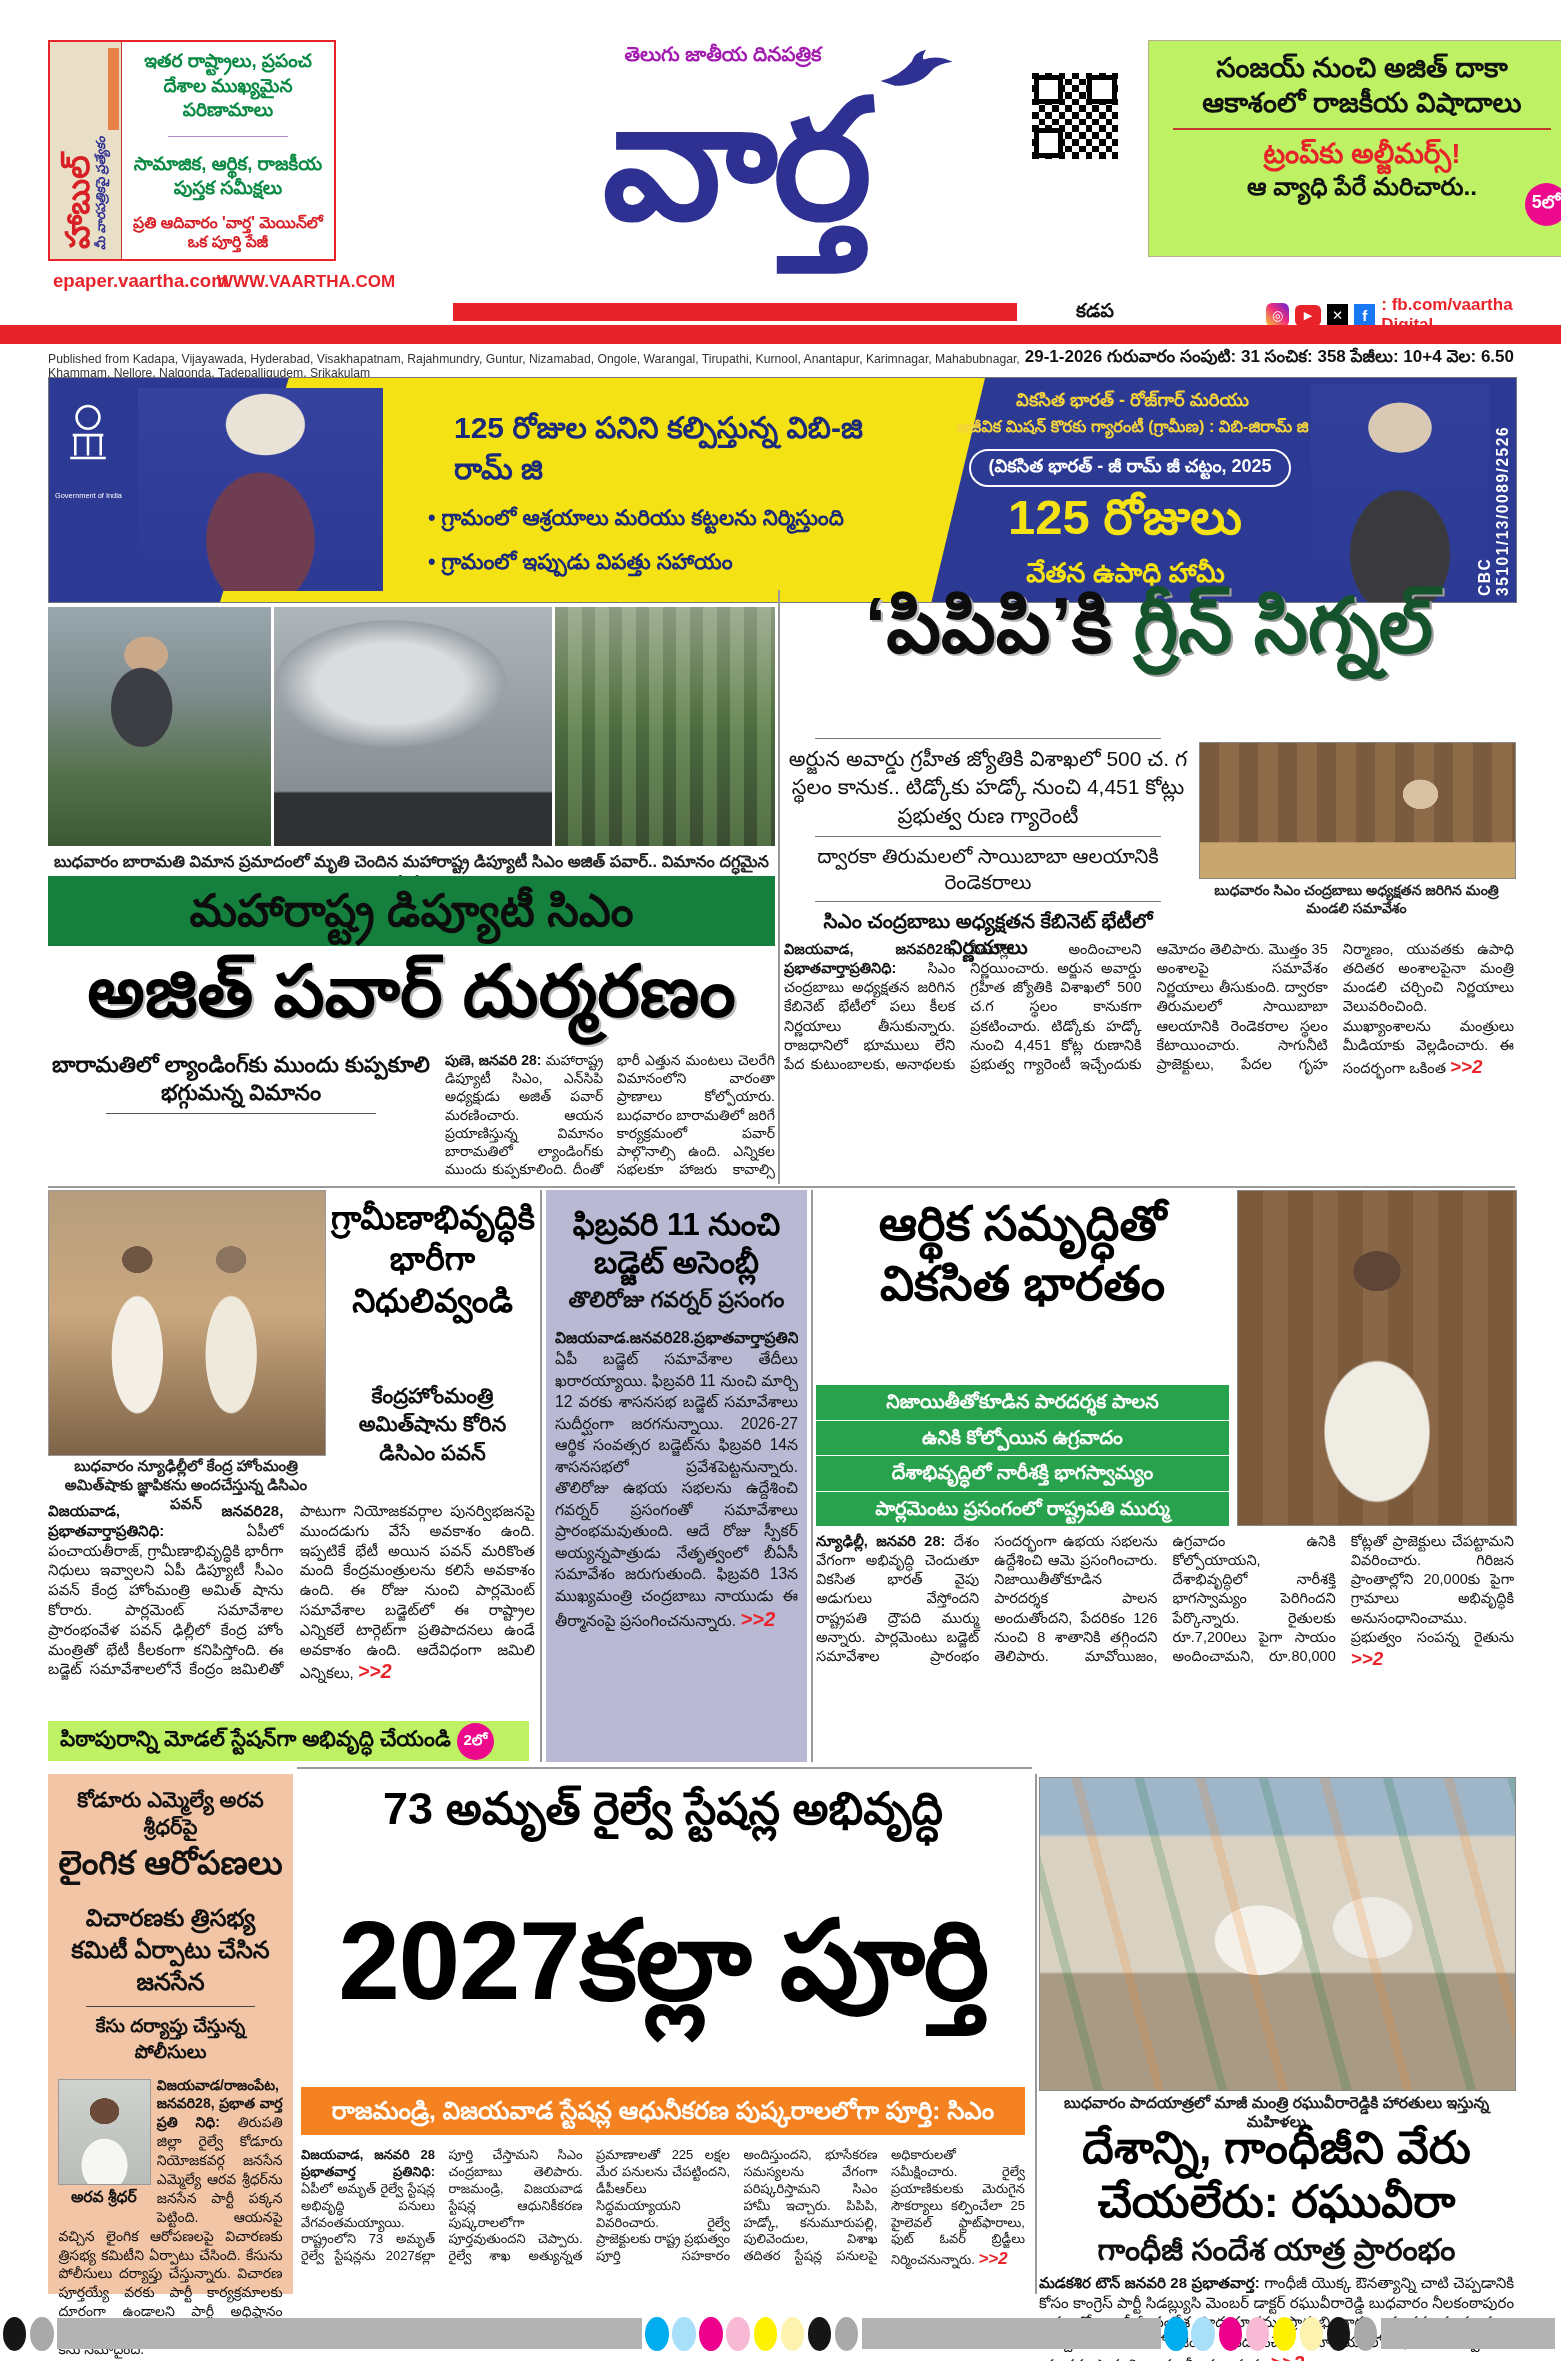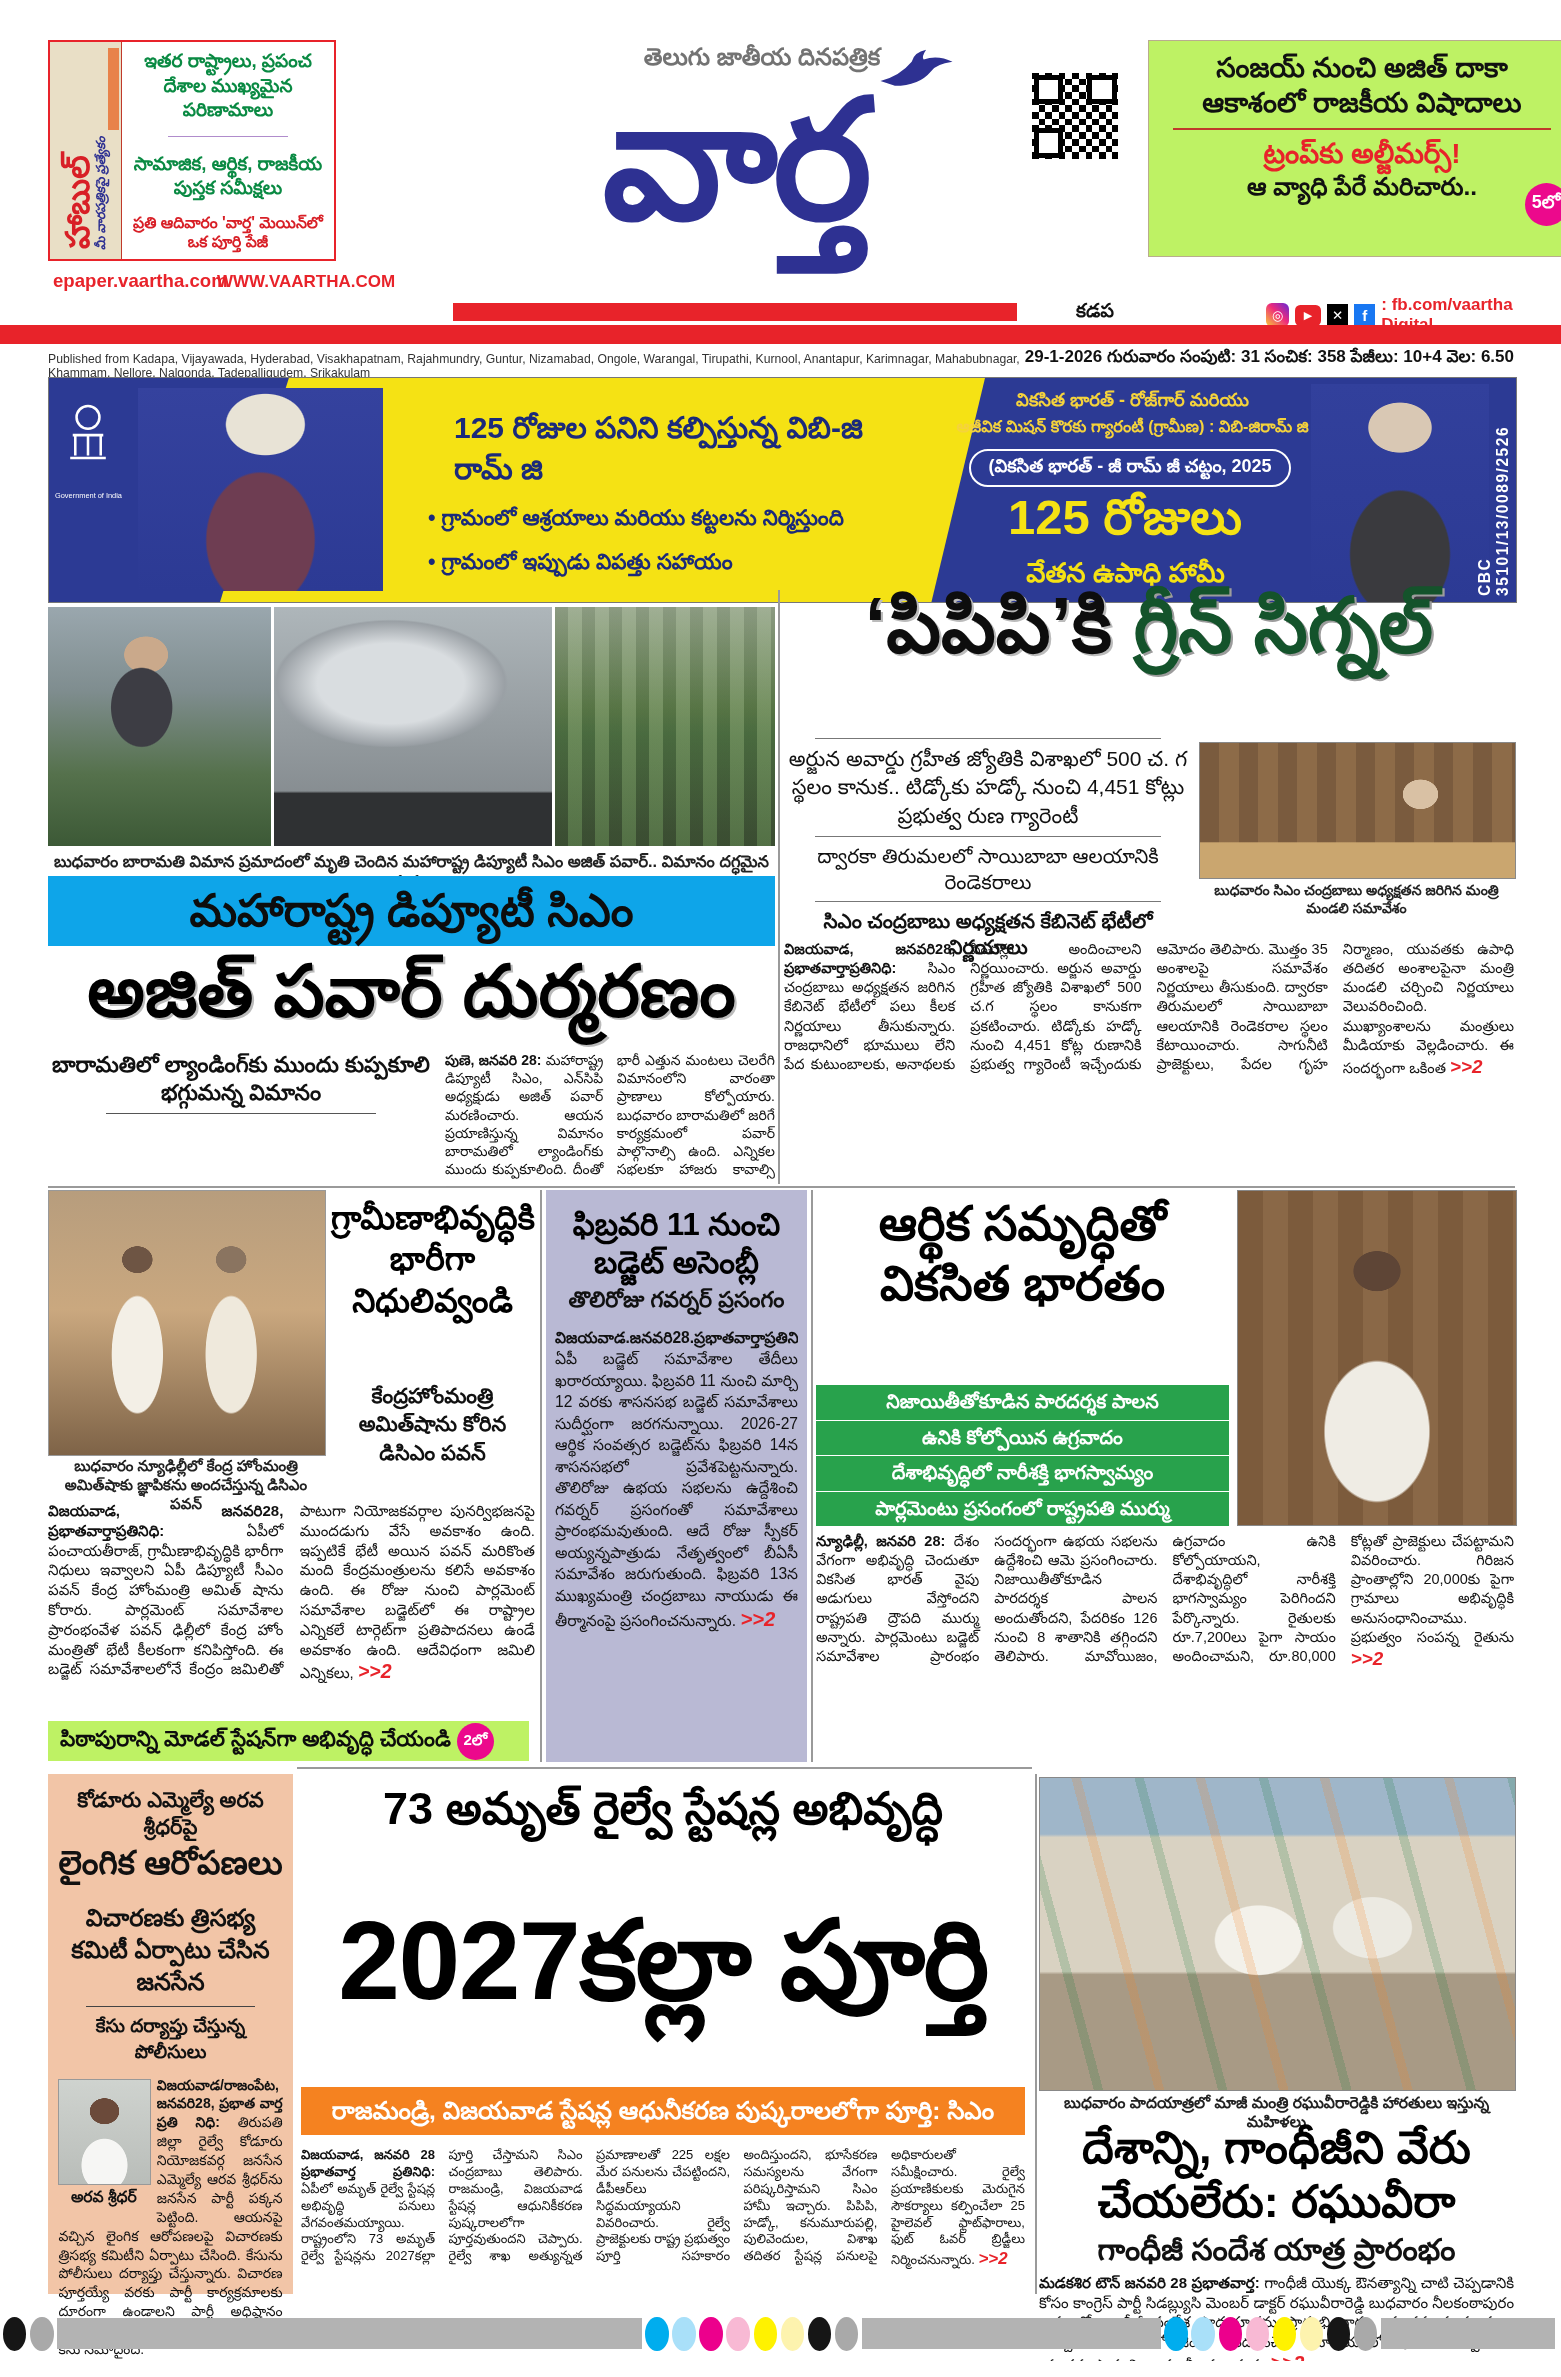--- a/index.html
+++ b/index.html
@@ -39,21 +39,21 @@
       <div class="ctr b" style="color:#0a8a43;font-size:18.6px;line-height:1.3;">ఇతర రాష్ట్రాలు, ప్రపంచ దేశాల ముఖ్యమైన పరిణామాలు</div>
       <hr style="border:none;border-top:1.5px solid #b08ccc;width:60%;margin:1.5px auto;">
       <div class="ctr b" style="color:#0a8a43;font-size:18.6px;line-height:1.3;">సామాజిక, ఆర్థిక, రాజకీయ పుస్తక సమీక్షలు</div>
       <div class="ctr b" style="color:#d81f26;font-size:15.6px;line-height:1.25;">ప్రతి ఆదివారం 'వార్త' మెయిన్‌లో ఒక పూర్తి పేజీ</div>
     </div>
   </div>
 
   <div class="abs b" style="left:53px;top:270px;font-size:18.6px;color:#e8232a;">epaper.vaartha.com</div>
   <div class="abs b" style="left:217px;top:272px;font-size:17px;color:#e8232a;">WWW.VAARTHA.COM</div>
 
-  <div class="abs ctr b" style="left:502px;top:43px;width:520px;color:#737373;font-size:24px;">తెలుగు జాతీయ దినపత్రిక</div>
+  <div class="abs ctr b" style="left:463px;top:43px;width:520px;color:#a21caf;font-size:20px;">తెలుగు జాతీయ దినపత్రిక</div>
   <div class="abs ctr" style="left:475px;top:49px;width:520px;height:223px;">
     <span style="font-size:167px;line-height:223px;font-weight:900;color:#2e3192;letter-spacing:-4.5px;">వార్త</span>
     <svg width="89" height="48" viewBox="0 0 64 40" style="position:absolute;right:34px;top:-4.5px;fill:#2e3192;">
       <path d="M2 30 Q18 26 28 14 Q30 6 40 4 Q36 10 38 12 Q50 8 62 14 Q48 16 44 22 Q34 34 14 34 Z"></path>
     </svg>
   </div>
   <div class="abs" style="left:453px;top:303px;width:564px;height:18px;background:#e8232a;"></div>
   <div class="abs ctr b" style="left:1054px;top:300px;width:82px;font-size:19.3px;color:#111;">కడప</div>
 
   <div class="abs photo" style="left:1029px;top:70px;width:86px;height:86px;border:3px solid #fff;
@@ -122,21 +122,21 @@
     <div style="flex:1;
          background:radial-gradient(163px 89px at 42% 32%,#d9dde0 0 45%,#9aa0a5 70%,transparent 72%),
                     linear-gradient(0deg,#2f3133 0 22%,transparent 23%),
                     linear-gradient(180deg,#aeb6ba,#7c8286);"></div>
     <div style="flex:0 0 220px;
          background:repeating-linear-gradient(90deg,#4a4f45 0 13.4px,#6a7361 13.4px 27px),
                     linear-gradient(180deg,#b9c4b3cc,#7d9770cc 55%,#5d7c52cc);background-blend-mode:overlay;"></div>
   </div>
   <div class="abs ctr capt" style="left:48px;top:851px;width:727px;font-size:16.3px;">బుధవారం బారామతి విమాన ప్రమాదంలో మృతి చెందిన మహారాష్ట్ర డిప్యూటీ సిఎం అజిత్ పవార్.. విమానం దగ్ధమైన దృశ్యం</div>
 
-  <div class="abs ctr" style="left:48px;top:876px;width:727px;height:70px;background:#0ea5e9;font-size:45px;font-weight:bold;line-height:70px;color:#0d0d0d;">మహారాష్ట్ర డిప్యూటీ సిఎం</div>
+  <div class="abs ctr" style="left:48px;top:876px;width:727px;height:70px;background:#15803d;font-size:45px;font-weight:bold;line-height:70px;color:#0d0d0d;">మహారాష్ట్ర డిప్యూటీ సిఎం</div>
   <div class="abs ctr" style="left:48px;top:952px;width:727px;font-size:72px;font-weight:900;color:#000;line-height:1.1;
               text-shadow:2.2px 2.2px 0 #bbb;">అజిత్ పవార్ దుర్మరణం</div>
 
   <div class="abs" style="left:48px;top:1051px;width:386px;">
     <div class="ctr b" style="font-size:22px;line-height:1.25;">బారామతిలో ల్యాండింగ్‌కు ముందు కుప్పకూలి భగ్గుమన్న విమానం</div>
     <hr class="subdiv">
   </div>
   <div class="abs just" style="left:445px;top:1051px;width:330px;height:132px;column-count:2;column-gap:13.4px;font-size:14px;line-height:1.3;overflow:hidden;">
     <span class="b">పుణె, జనవరి 28:</span> <span>మహారాష్ట్ర డిప్యూటీ సిఎం, ఎన్‌సిపి అధ్యక్షుడు అజిత్ పవార్ మరణించారు. ఆయన ప్రయాణిస్తున్న విమానం బారామతిలో ల్యాండింగ్‌కు ముందు కుప్పకూలింది. దీంతో భారీ ఎత్తున మంటలు చెలరేగి విమానంలోని వారంతా ప్రాణాలు కోల్పోయారు. బుధవారం బారామతిలో జరిగే కార్యక్రమంలో పవార్ పాల్గొనాల్సి ఉంది. ఎన్నికల సభలకూ హాజరు కావాల్సి ఉంది. ఈ నేపథ్యంలోనే బుధవారం ఉదయం ముంబయి నుంచి బయలుదేరిన విమానం ల్యాండింగ్‌కు నిమిషాల ముందు ప్రమాదానికి గురై దుర్ఘటన చోటుచేసుకుంది.</span>
     

